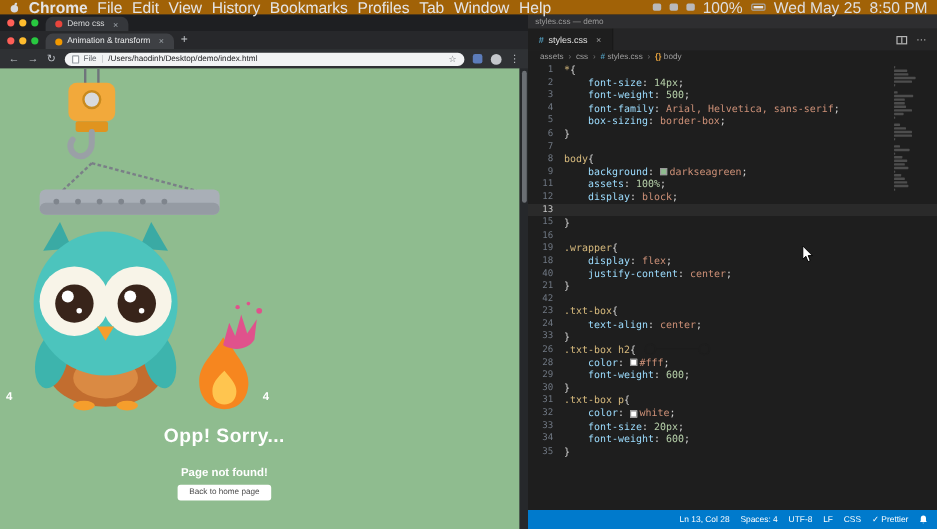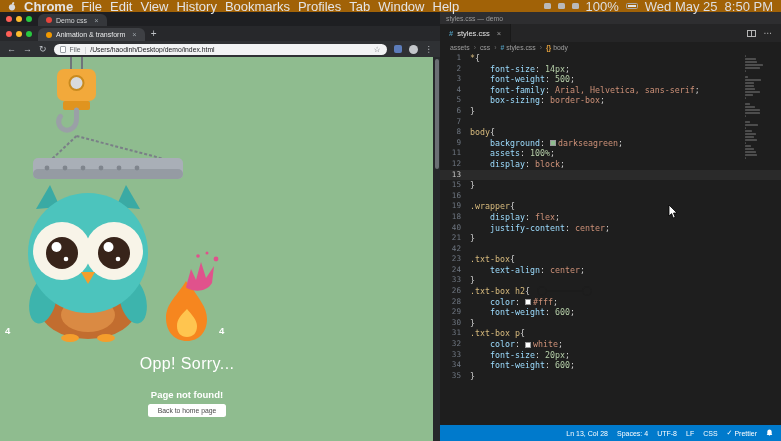--- a/index.html
+++ b/index.html
@@ -49,21 +49,21 @@
   .avatar{width:9px;height:9px;border-radius:50%;background:#c4c7cb;display:inline-block;flex:none}
   .kebab{color:#bdc1c6;font-size:8.5px;flex:none}
 
   
   .page{position:absolute;left:0;top:45px;width:433px;height:384px;background:#8fbc8f;overflow:hidden}
   .page svg.illu{position:absolute;left:0;top:0}
   .four{position:absolute;color:#fff;font-weight:bold;font-size:9.5px}
   .four.left{left:5px;top:268px}
   .four.right{left:219px;top:268px}
   .heading{position:absolute;left:0;top:298px;width:374px;text-align:center;color:#fff;
-    font-size:16px;font-weight:normal;letter-spacing:.4px}
+    font-size:16px;font-weight:bold;letter-spacing:.4px}
   .subheading{position:absolute;left:0;top:332px;width:374px;text-align:center;color:#fff;
     font-size:9.5px;font-weight:bold}
   .home-btn{position:absolute;left:148px;top:347px;width:78px;height:13px;background:#fff;border:none;
     border-radius:2.5px;font-size:6.8px;color:#4a4a4a;font-family:"Liberation Sans",sans-serif;cursor:pointer}
   .chrome-scrollbar{position:absolute;right:0;top:45px;width:7px;height:384px;background:#26282b}
   .chrome-scrollbar .thumb{position:absolute;left:1.5px;top:2px;width:4px;height:110px;background:#6b6f74;border-radius:2px}
 
   
   .vscode{position:absolute;left:440px;top:12px;width:341px;height:429px;background:#1e1e1e}
   .vs-titlebar{position:absolute;top:0;left:0;right:0;height:12px;background:#2e2e30;color:#9a9a9a;

